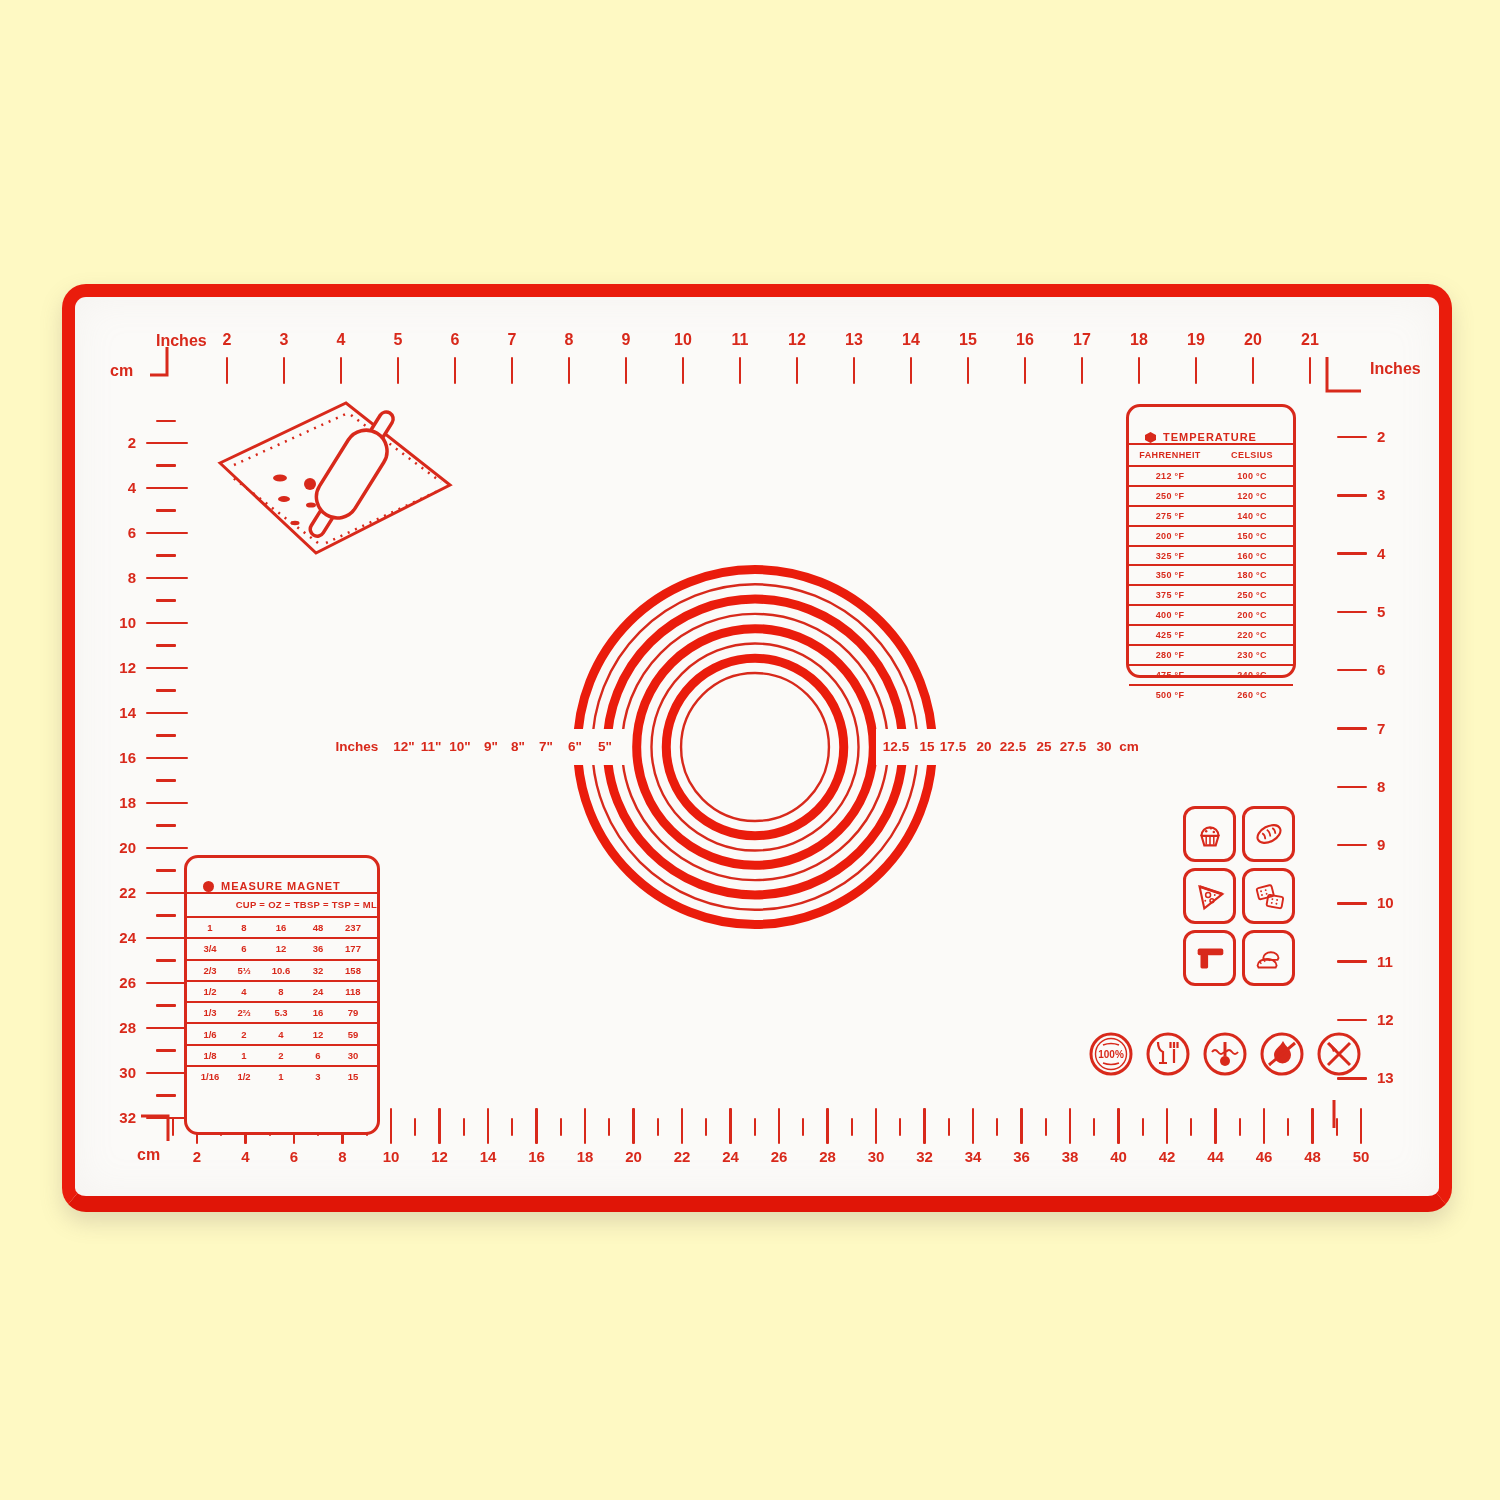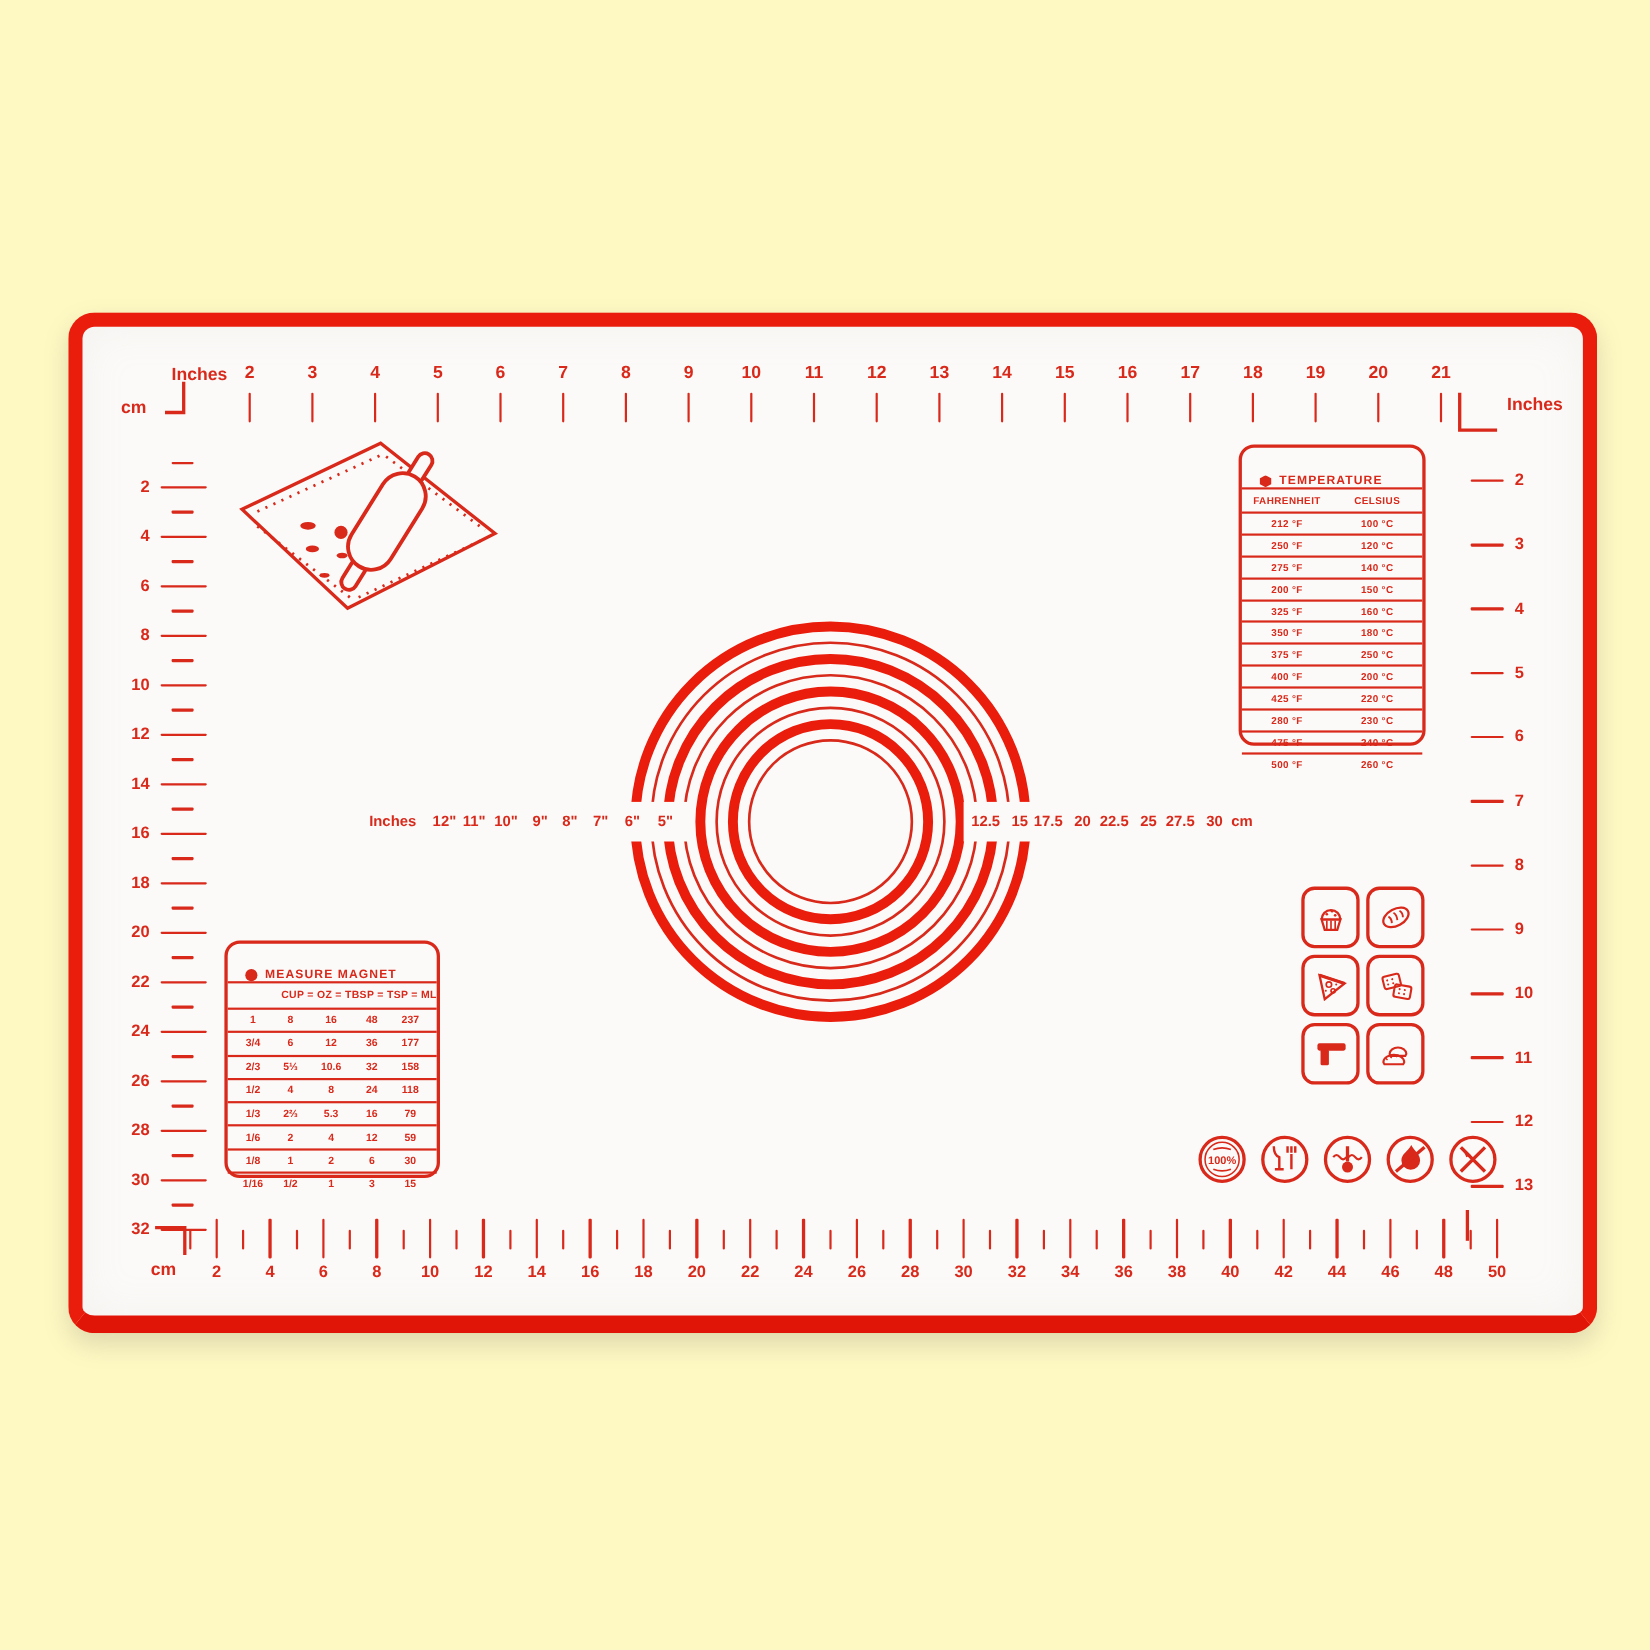--- a/index.html
+++ b/index.html
@@ -359,21 +359,21 @@
           <span>475 °F</span>
           <span>240 °C</span>
         </div>
         <div class="temp-row" style="height: 17.9px; font-size: 9px; letter-spacing: 0.3px;">
           <span>500 °F</span>
           <span>260 °C</span>
         </div>
       </div>
   </div>
 
-  <div class="panel" style="left:204px;top:855px;width:196px;height:216px;">
+  <div class="panel" style="left:184px;top:855px;width:196px;height:280px;">
     <div class="panel-title" style="height:34px;font-size:11px;">
       <span class="dotb"></span>
       <span>MEASURE MAGNET</span>
     </div>
     <div class="m-head" style="line-height:22px;font-size:9.5px;letter-spacing:.3px;">CUP = OZ = TBSP = TSP = ML</div>
     <div id="measure-rows">
         <div class="m-row" style="height: 19.3px; font-size: 9.5px;">
           <span>1</span>
           <span>8</span>
           <span>16</span>

